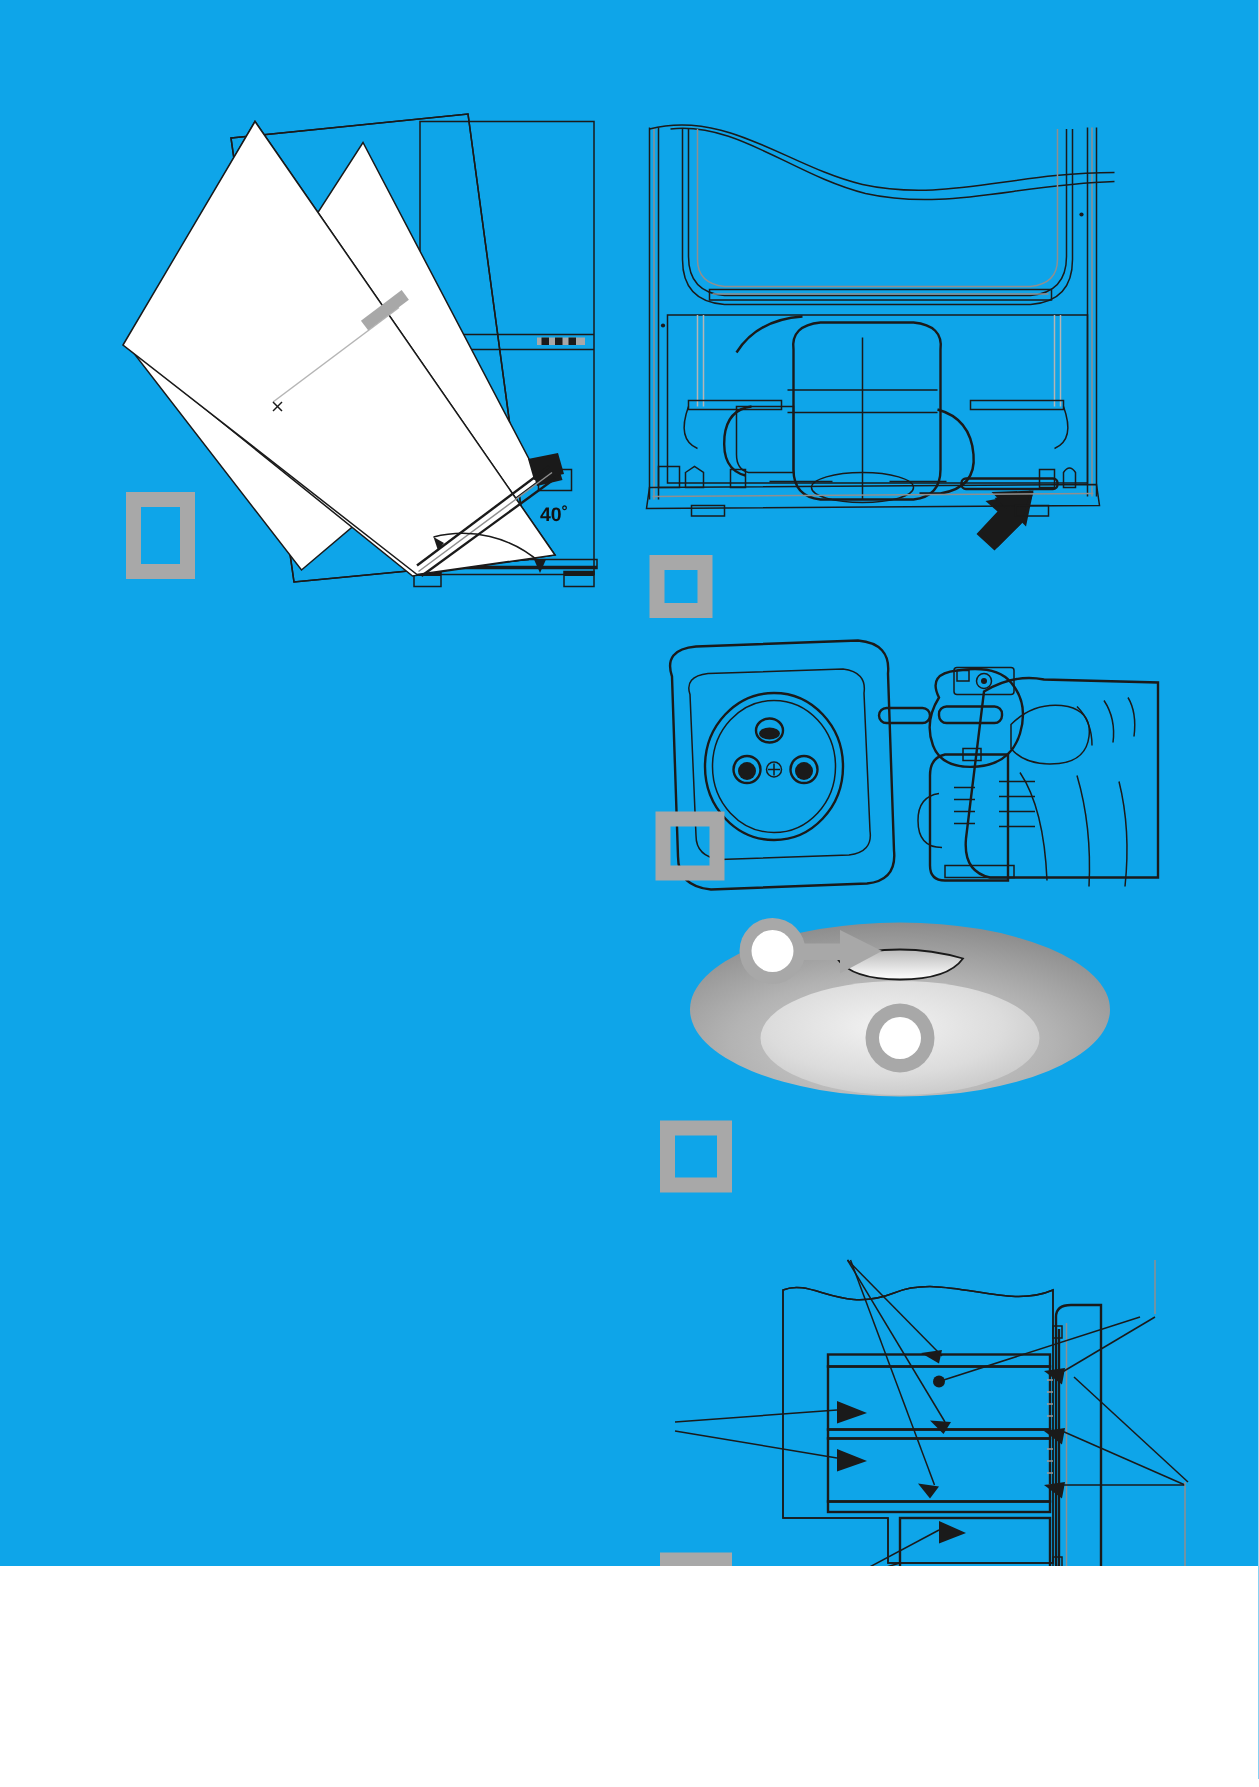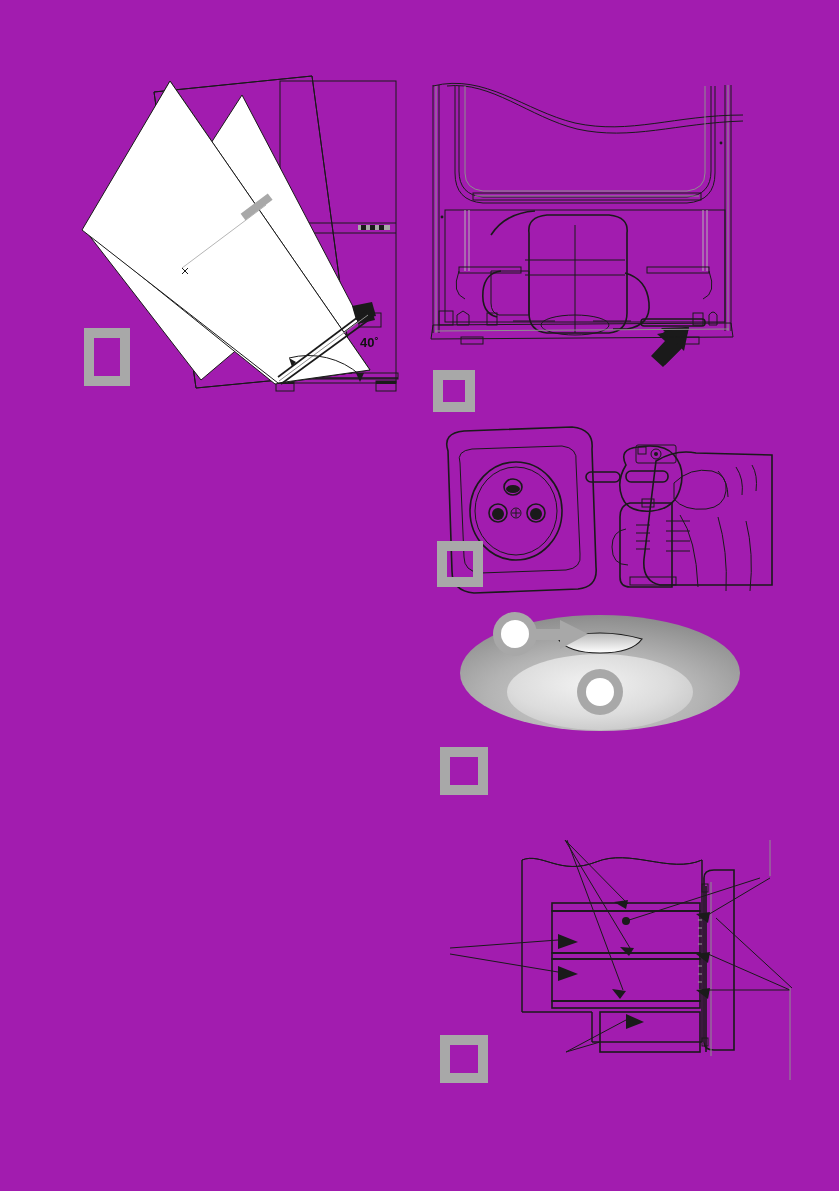--- a/index.html
+++ b/index.html
@@ -7,22 +7,22 @@
     margin: 0;
     padding: 0;
     background: #ffffff;
   }
   body {
     font-family: "Liberation Sans", sans-serif;
   }
   #page {
     position: relative;
     width: 839px;
-    height: 1191px;
-    background: #a21caf;
+    height: 1044px;
+    background: #0ea5e9;
     overflow: hidden;
   }
   .panel {
     position: absolute;
   }
   .step-box {
     position: absolute;
     box-sizing: border-box;
     background: transparent;
   }

